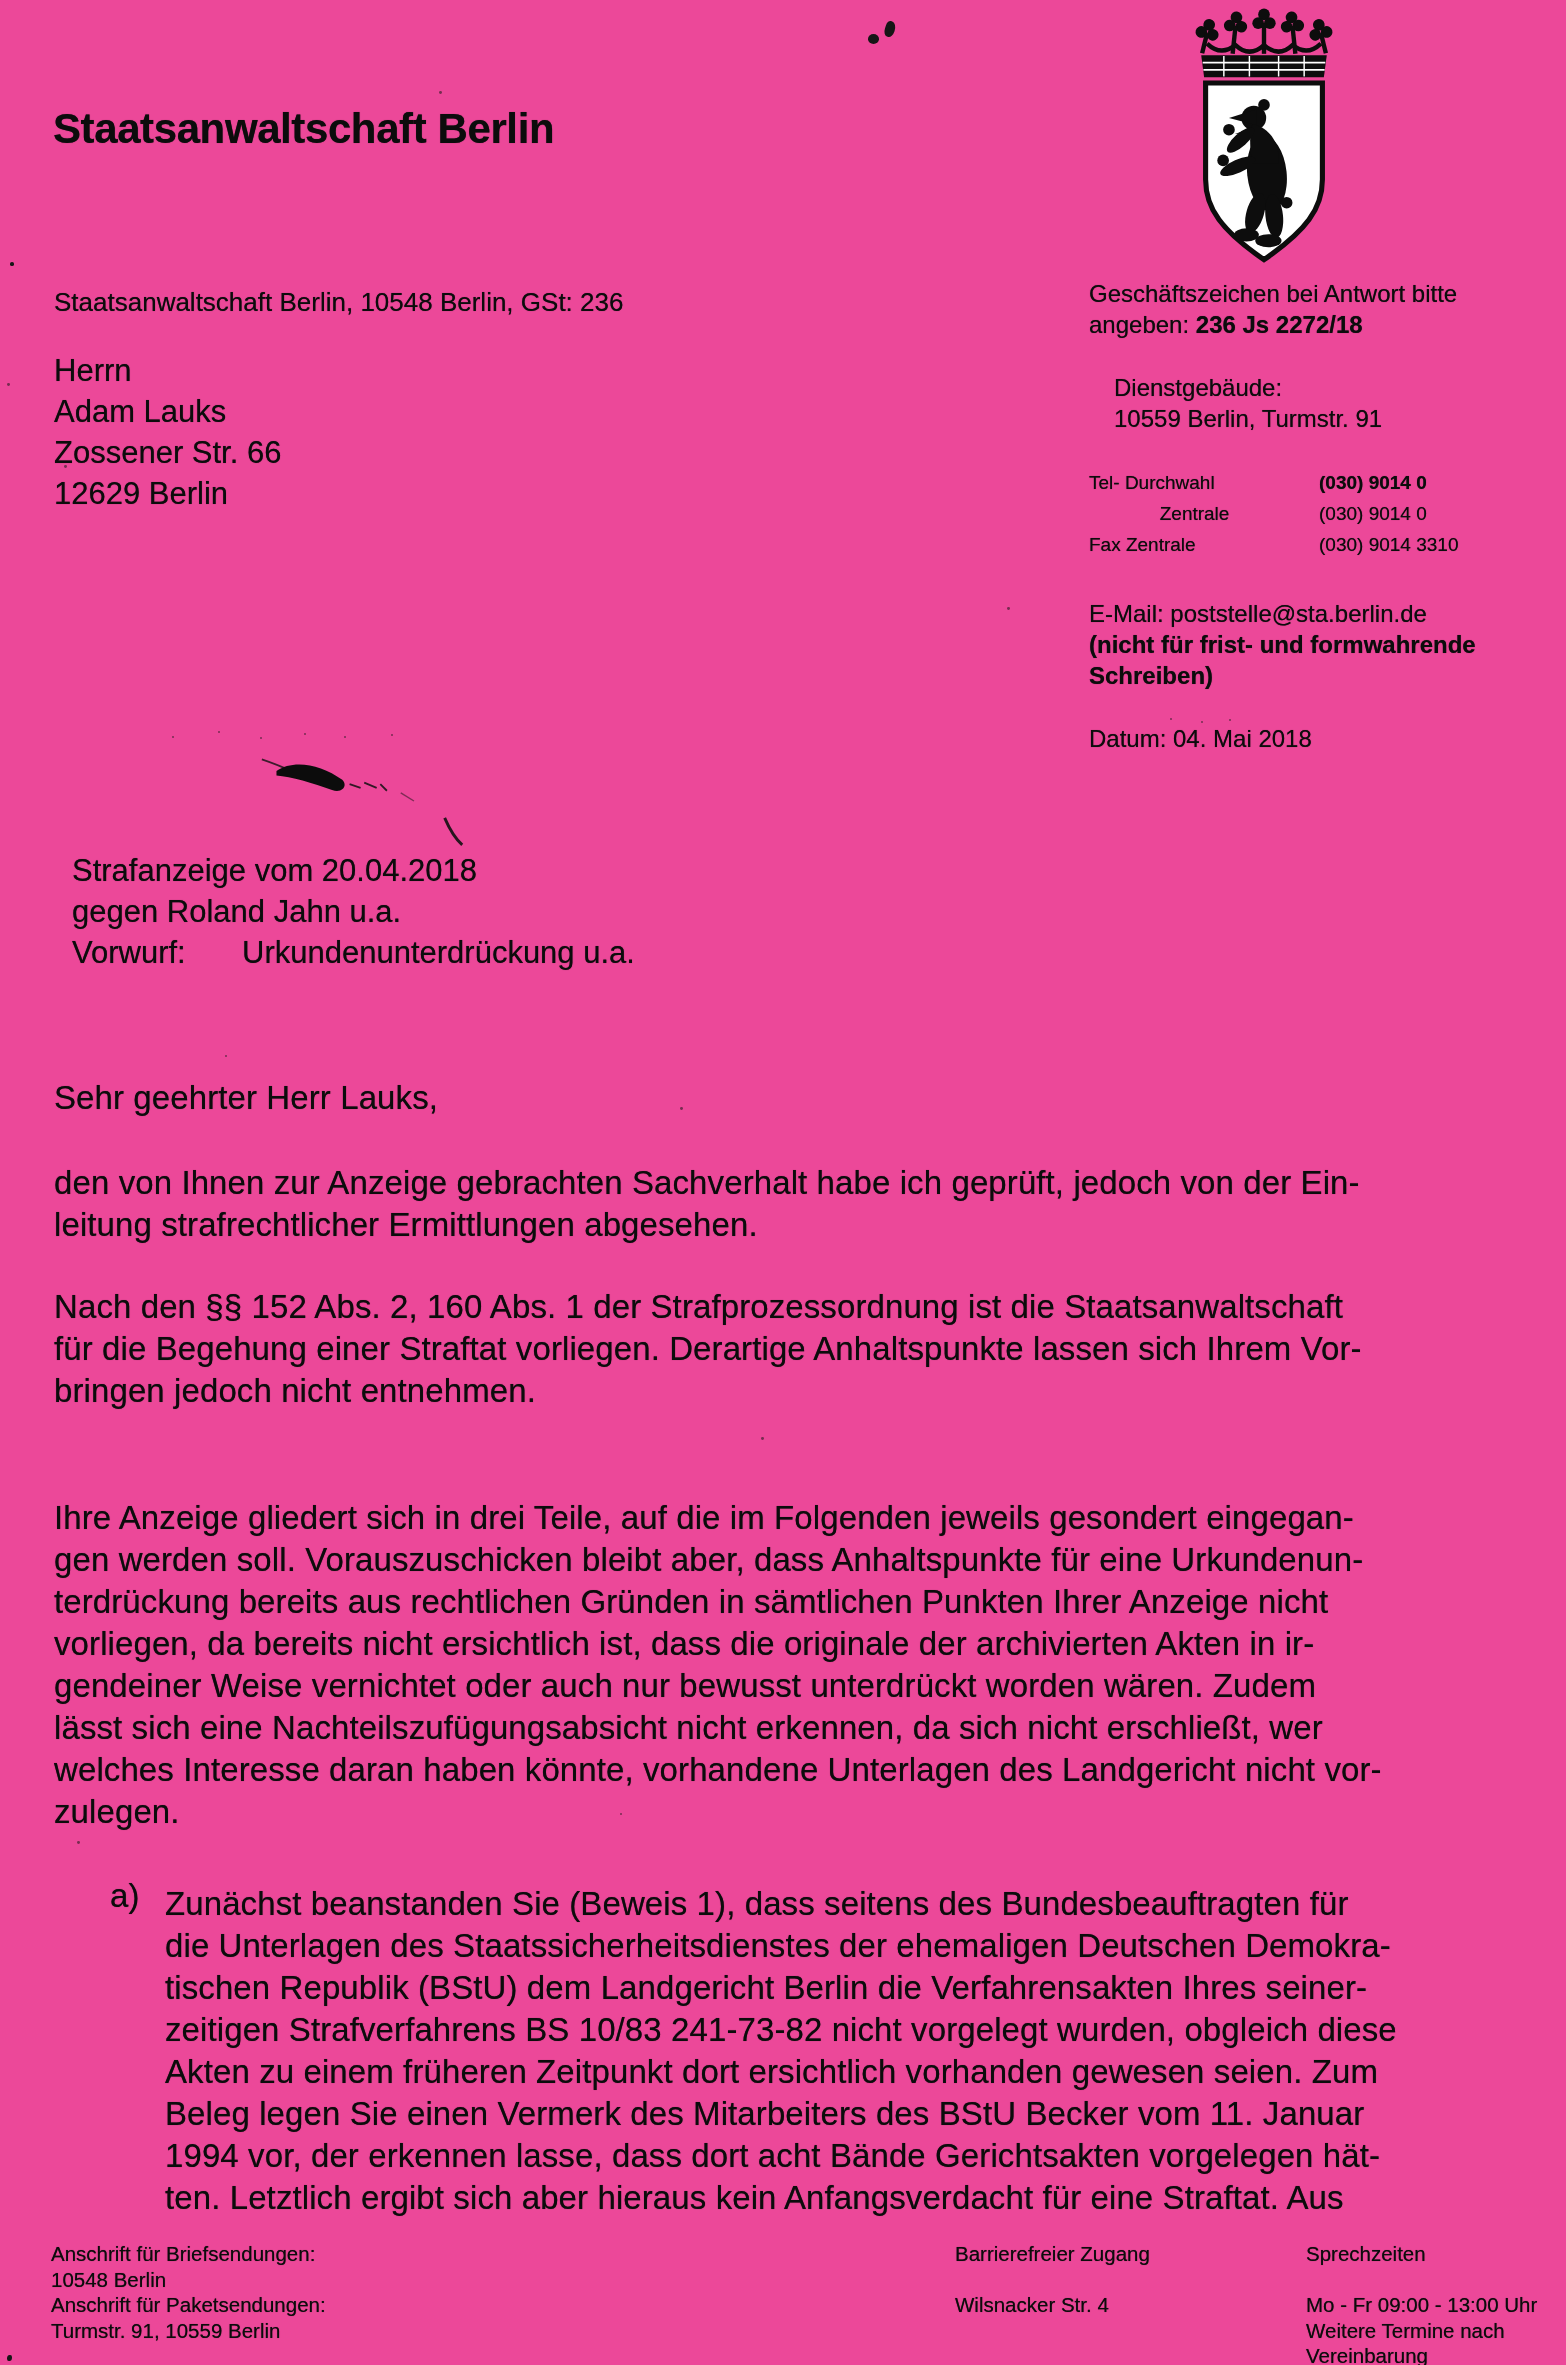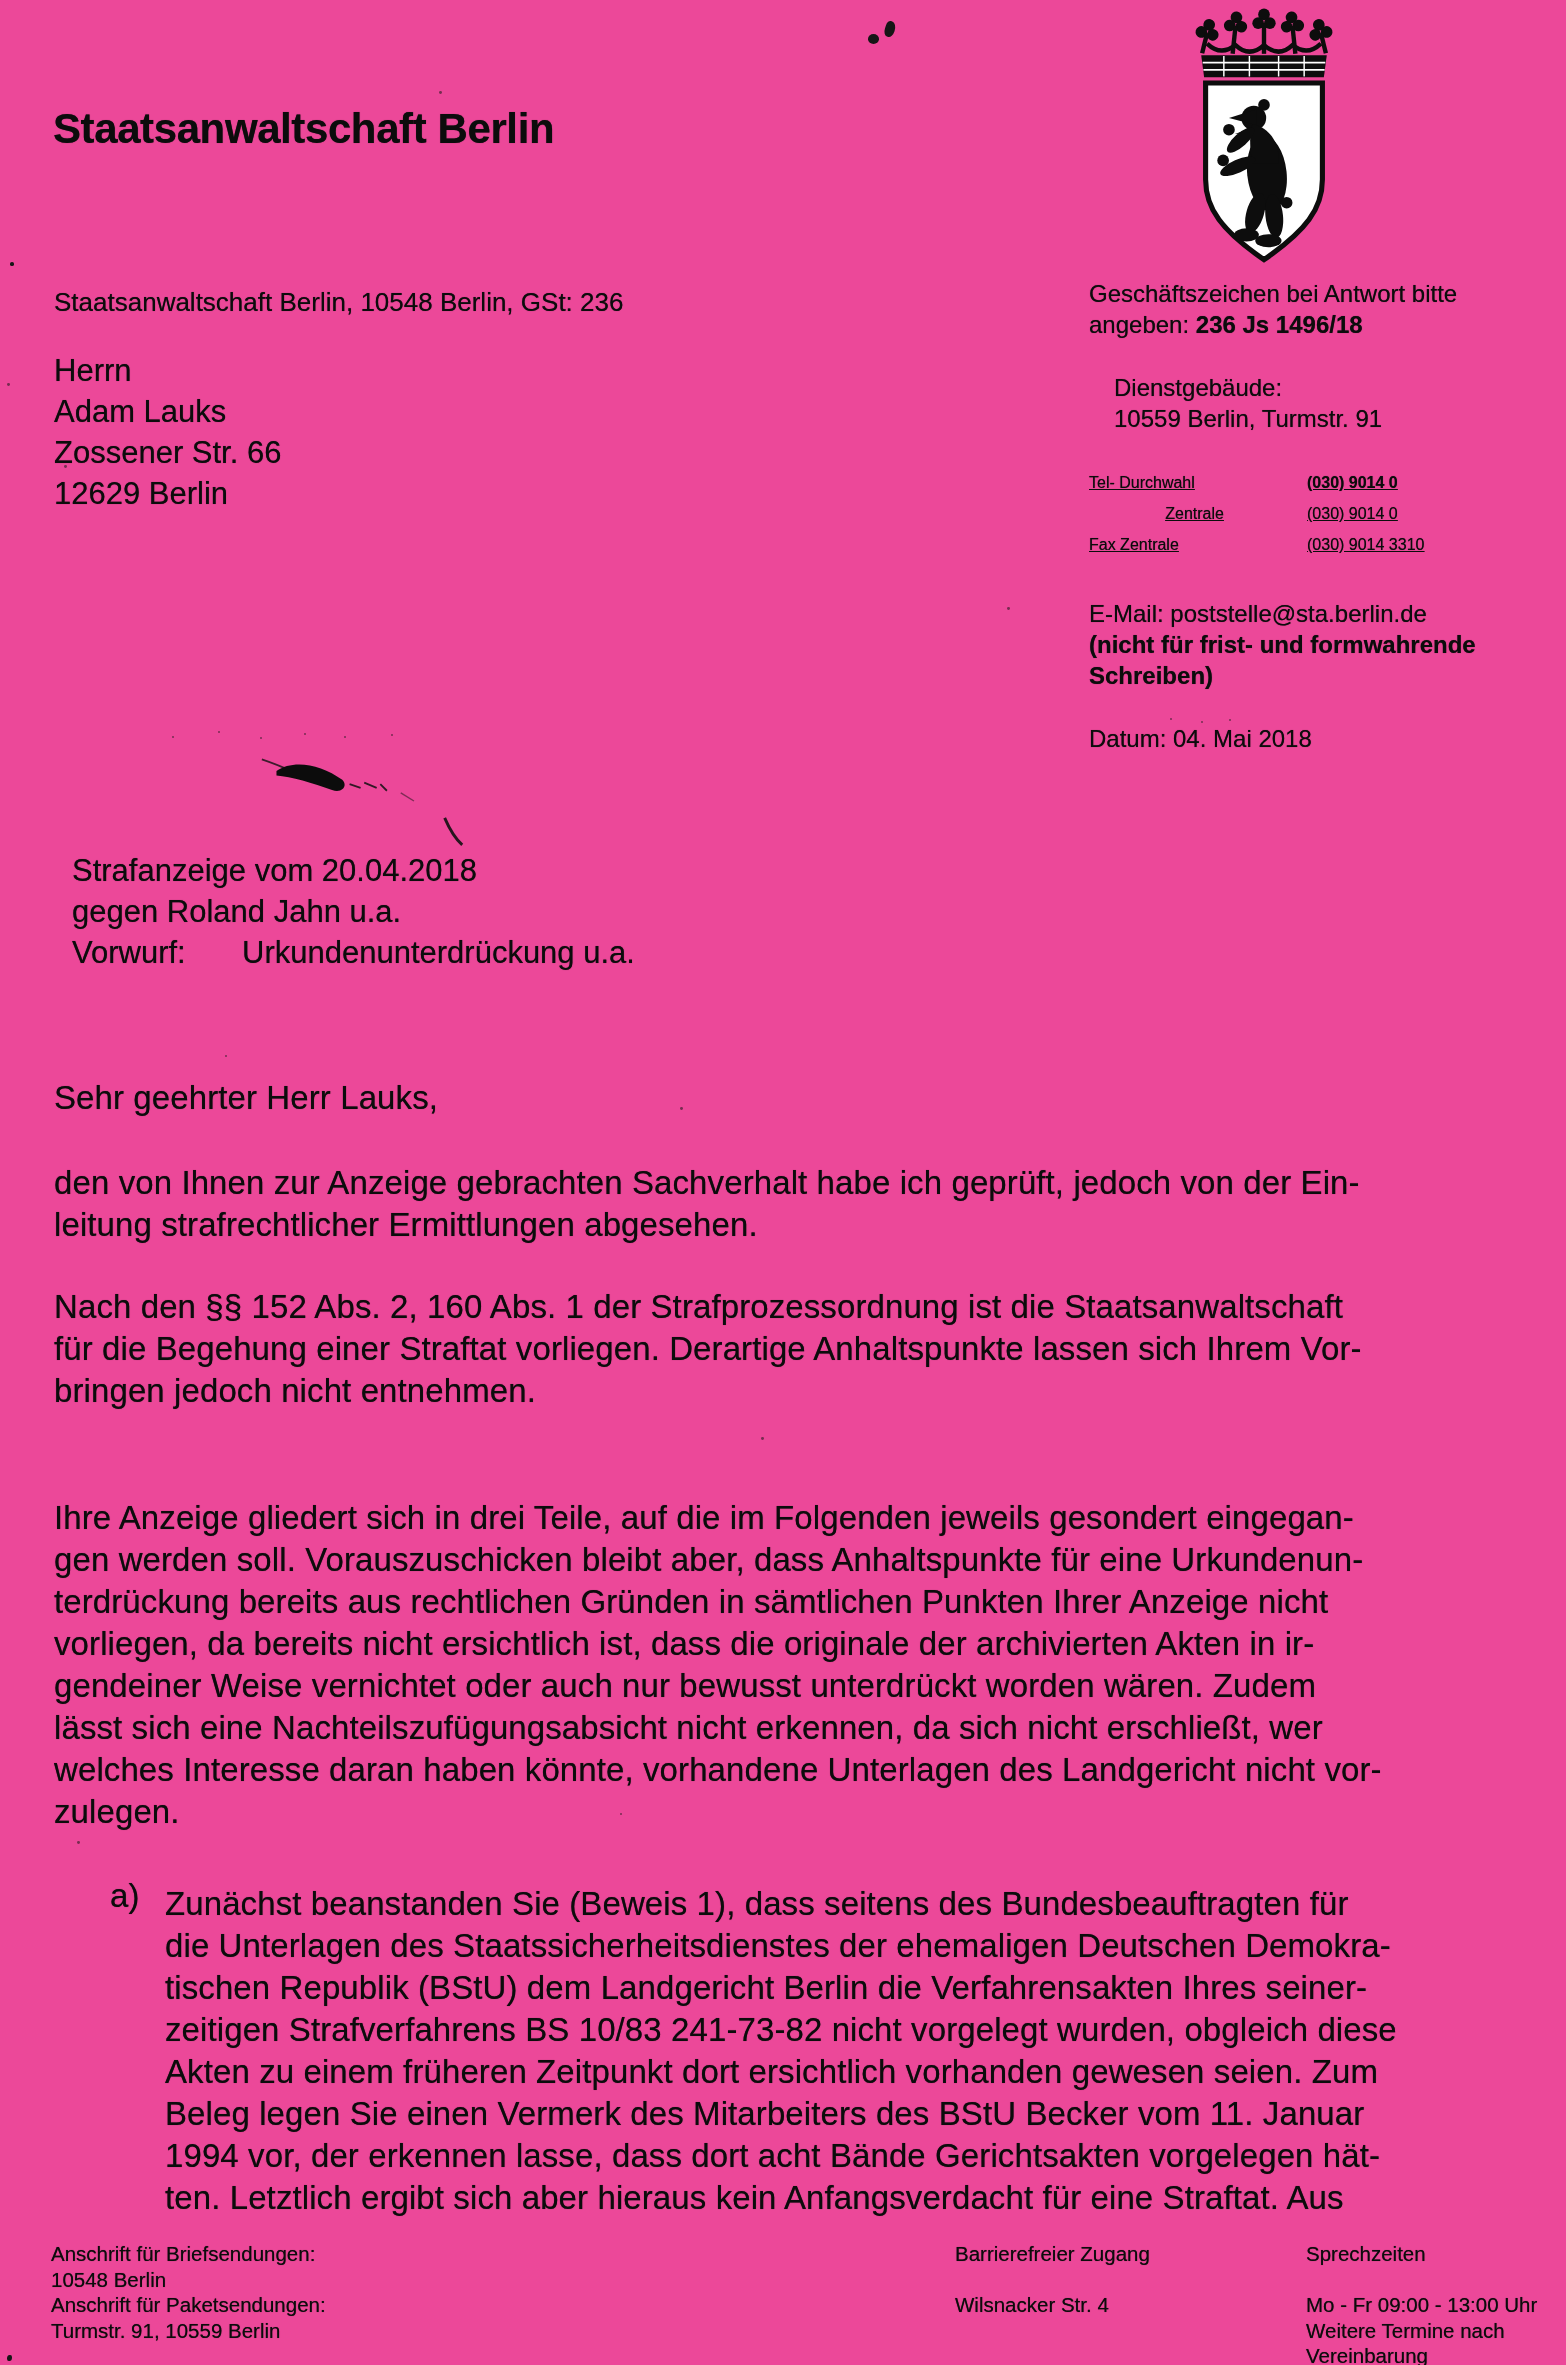--- a/index.html
+++ b/index.html
@@ -10,21 +10,21 @@
   }
   .abs{position:absolute;}
   .title{font-size:42px;font-weight:700;letter-spacing:-0.4px;white-space:nowrap;}
   .ret-addr{font-size:26px;white-space:nowrap;}
   .body-text{font-size:33px;line-height:42px;letter-spacing:0.1px;}
   .body-text .ln{white-space:nowrap;}
   .recipient{font-size:31px;line-height:41px;}
   .small{font-size:24px;line-height:31px;}
   .small .ln{white-space:nowrap;}
   .bold{font-weight:700;}
-  .phone-grid{display:grid;grid-template-columns:214px auto;column-gap:4px;font-size:16px;line-height:31px;text-decoration:underline;}
+  .phone-grid{display:grid;grid-template-columns:214px auto;column-gap:16px;font-size:19px;line-height:31px;}
   .align-r{text-align:center;padding-right:2.9px;}
   .subject{font-size:31px;line-height:41px;margin-left:18px;}
   .subject-tab{display:inline-block;width:170px;}
   .footer-text{font-size:20.5px;line-height:25.6px;}
   .footer-text .ln{white-space:nowrap;}
   .speck{position:absolute;background:#161616;border-radius:50%;}
   .faint{opacity:.55;}
 </style>
 </head>
 <body>
@@ -103,21 +103,21 @@
         <ellipse cx="76" cy="312" rx="17" ry="9"></ellipse>
         <ellipse cx="114" cy="286" rx="12" ry="30" transform="rotate(-6 114 286)"></ellipse>
         <ellipse cx="106" cy="320" rx="18" ry="9"></ellipse>
         <circle cx="131" cy="268" r="8"></circle>
       </g>
     </g>
   </svg>
 
   <div class="abs small" style="left:1089px;top:278px;">
     <div class="ln">Geschäftszeichen bei Antwort bitte</div>
-    <div class="ln"><span>angeben: </span><span class="bold">236 Js 1496/18</span></div>
+    <div class="ln"><span>angeben: </span><span class="bold">236 Js 2272/18</span></div>
   </div>
 
   <div class="abs small" style="left:1114px;top:372px;">
     <div class="ln">Dienstgebäude:</div>
     <div class="ln">10559 Berlin, Turmstr. 91</div>
   </div>
 
   <div class="abs phone-grid" style="left:1089px;top:467px;">
     <div class="ln">Tel- Durchwahl</div>
     <div class="ln bold">(030) 9014 0</div>

